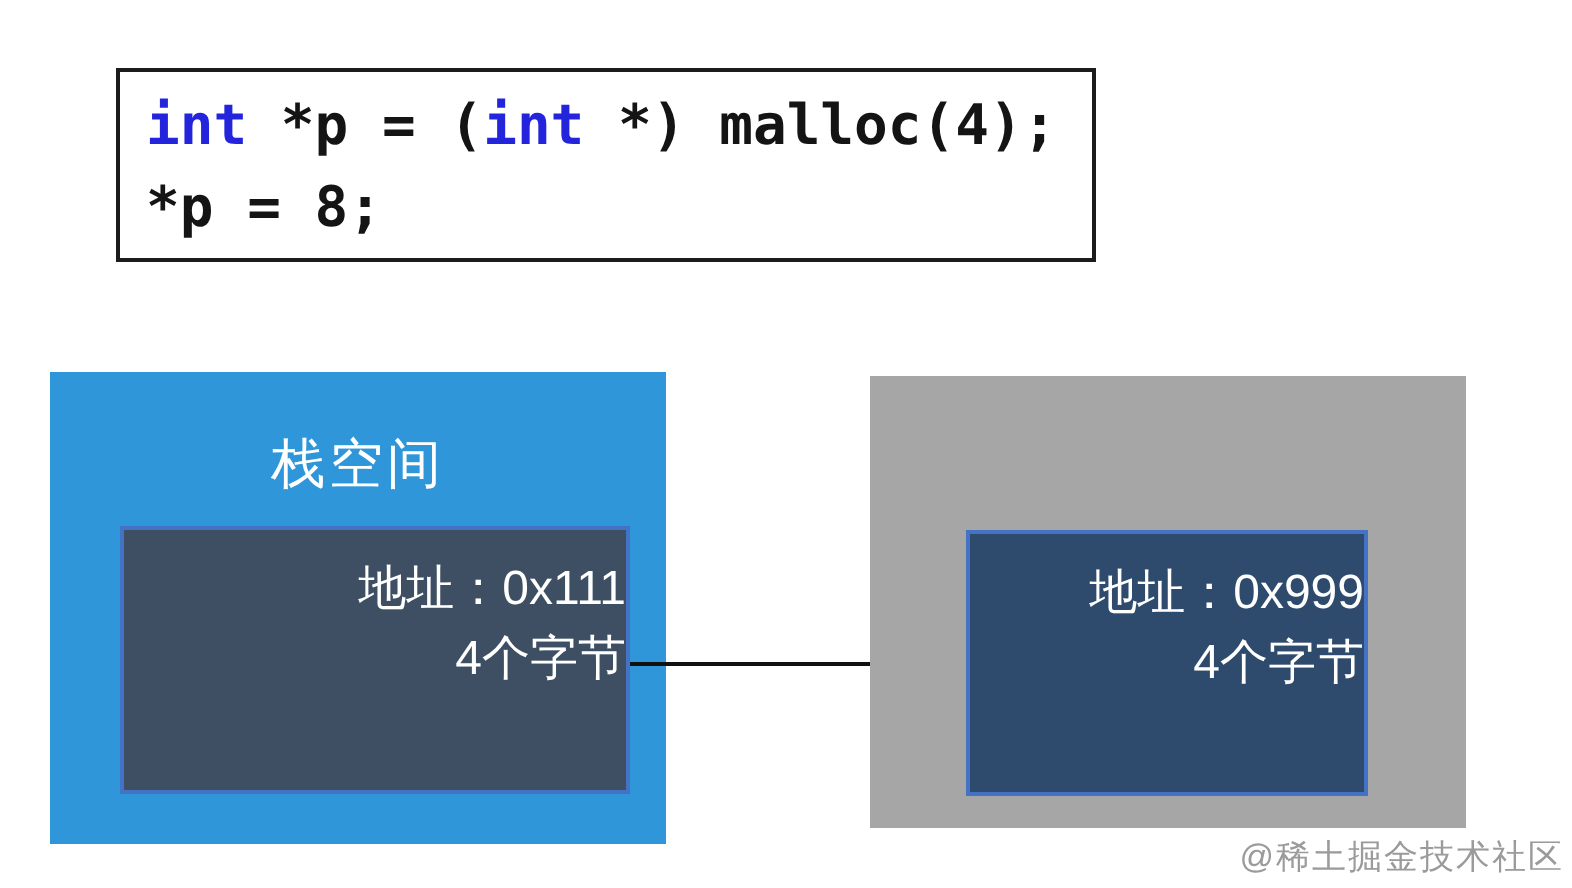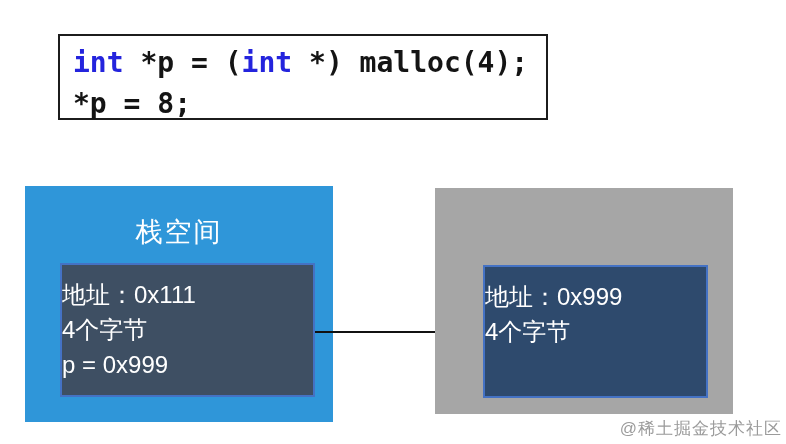--- a/index.html
+++ b/index.html
@@ -15,21 +15,21 @@
     background: #ffffff;
     overflow: hidden;
   }
 
   
   .code-box {
     position: absolute;
     left: 58px;
     top: 34px;
     width: 490px;
-    height: 86px;
+    height: 97px;
     box-sizing: border-box;
     background: #ffffff;
     border: 2px solid #1c1c1c;
     padding: 6px 0 0 13px;
   }
   .code-line {
     font-family: "DejaVu Sans Mono", "Liberation Mono", monospace;
     font-weight: bold;
     font-size: 28px;
     line-height: 41px;
@@ -66,39 +66,39 @@
     color: var(--cell_text);
     font-size: 27px;
     line-height: 40px;
     letter-spacing: 2px;
   }
   .cell {
     position: absolute;
     box-sizing: border-box;
     border: 2px solid var(--cell_border);
     color: var(--cell_text);
-    text-align: left;
+    text-align: right;
     padding-top: 12px;
   }
   .cell .cell-line {
     font-size: 24px;
     line-height: 35px;
     white-space: nowrap;
   }
   .stack-cell {
     left: 35px;
     top: 77px;
     width: 255px;
     height: 134px;
     background: var(--stack_cell_bg);
   }
   .heap-cell {
     left: 48px;
     top: 77px;
-    width: 225px;
+    width: 201px;
     height: 133px;
     background: var(--heap_cell_bg);
   }
 
   
   .arrow {
     position: absolute;
     left: 315px;
     top: 326px;
     width: 169px;
@@ -142,21 +142,20 @@
   <div class="code-box">
     <div class="code-line"><span class="tok kw">int</span><span class="tok"> *p = (</span><span class="tok kw">int</span><span class="tok"> *) malloc(4);</span></div>
     <div class="code-line">*p = 8;</div>
   </div>
 
   <div class="space-box stack-box">
     <div class="space-label">栈空间</div>
     <div class="cell stack-cell">
       <div class="cell-line">地址：0x111</div>
       <div class="cell-line">4个字节</div>
-      <div class="cell-line">p = 0x999</div>
     </div>
   </div>
 
   <div class="arrow">
     <div class="arrow-line"></div>
     <div class="arrow-head"></div>
   </div>
 
   <div class="space-box heap-box">
     <div class="cell heap-cell">

